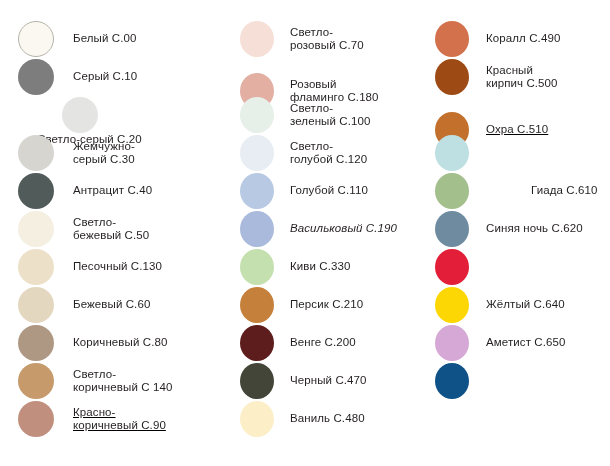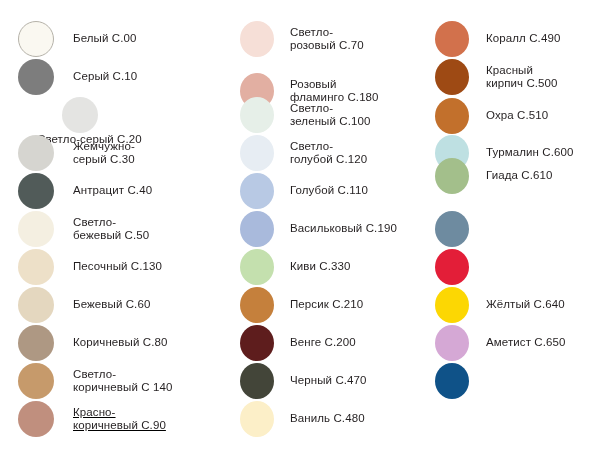--- a/index.html
+++ b/index.html
@@ -129,21 +129,21 @@
       </div>
       <div class="swatch-row" style="top: 135px;">
         <span class="swatch-dot" style="background: rgb(231, 237, 243);"></span>
         <span class="swatch-label">Светло-
 голубой С.120</span>
       </div>
       <div class="swatch-row" style="top: 173px;">
         <span class="swatch-dot" style="background: rgb(184, 201, 228);"></span>
         <span class="swatch-label">Голубой С.110</span>
       </div>
-      <div class="swatch-row" style="top: 211px;">
+      <div class="swatch-row" style="top: 211px; font-style: italic;">
         <span class="swatch-dot" style="background: rgb(169, 186, 220);"></span>
         <span class="swatch-label">Васильковый С.190</span>
       </div>
       <div class="swatch-row" style="top: 249px;">
         <span class="swatch-dot" style="background: rgb(196, 224, 174);"></span>
         <span class="swatch-label">Киви С.330</span>
       </div>
       <div class="swatch-row" style="top: 287px;">
         <span class="swatch-dot" style="background: rgb(197, 128, 60);"></span>
         <span class="swatch-label">Персик С.210</span>
@@ -164,34 +164,34 @@
   <div class="palette-column" id="column-3">
       <div class="swatch-row" style="top: 21px;">
         <span class="swatch-dot" style="background: rgb(210, 113, 76);"></span>
         <span class="swatch-label">Коралл С.490</span>
       </div>
       <div class="swatch-row" style="top: 59px;">
         <span class="swatch-dot" style="background: rgb(158, 74, 20);"></span>
         <span class="swatch-label">Красный
 кирпич С.500</span>
       </div>
-      <div class="swatch-row" style="top: 98px;">
+      <div class="swatch-row" style="top: 112px; text-decoration: underline;">
         <span class="swatch-dot" style="background: rgb(194, 112, 44);"></span>
         <span class="swatch-label">Охра С.510</span>
       </div>
       <div class="swatch-row" style="top: 135px;">
         <span class="swatch-dot" style="background: rgb(190, 224, 226);"></span>
-        <span class="swatch-label">Турмалин С.600</span>
-      </div>
-      <div class="swatch-row" style="top: 158px;">
+      </div>
+      <div class="swatch-row" style="top: 173px; gap: 45px;">
         <span class="swatch-dot" style="background: rgb(163, 191, 139);"></span>
         <span class="swatch-label">Гиада С.610</span>
       </div>
       <div class="swatch-row" style="top: 211px;">
         <span class="swatch-dot" style="background: rgb(110, 139, 160);"></span>
+        <span class="swatch-label">Синяя ночь С.620</span>
       </div>
       <div class="swatch-row" style="top: 249px;">
         <span class="swatch-dot" style="background: rgb(227, 30, 56);"></span>
       </div>
       <div class="swatch-row" style="top: 287px;">
         <span class="swatch-dot" style="background: rgb(252, 215, 3);"></span>
         <span class="swatch-label">Жёлтый С.640</span>
       </div>
       <div class="swatch-row" style="top: 325px; text-align: right;">
         <span class="swatch-dot" style="background: rgb(213, 168, 213);"></span>

